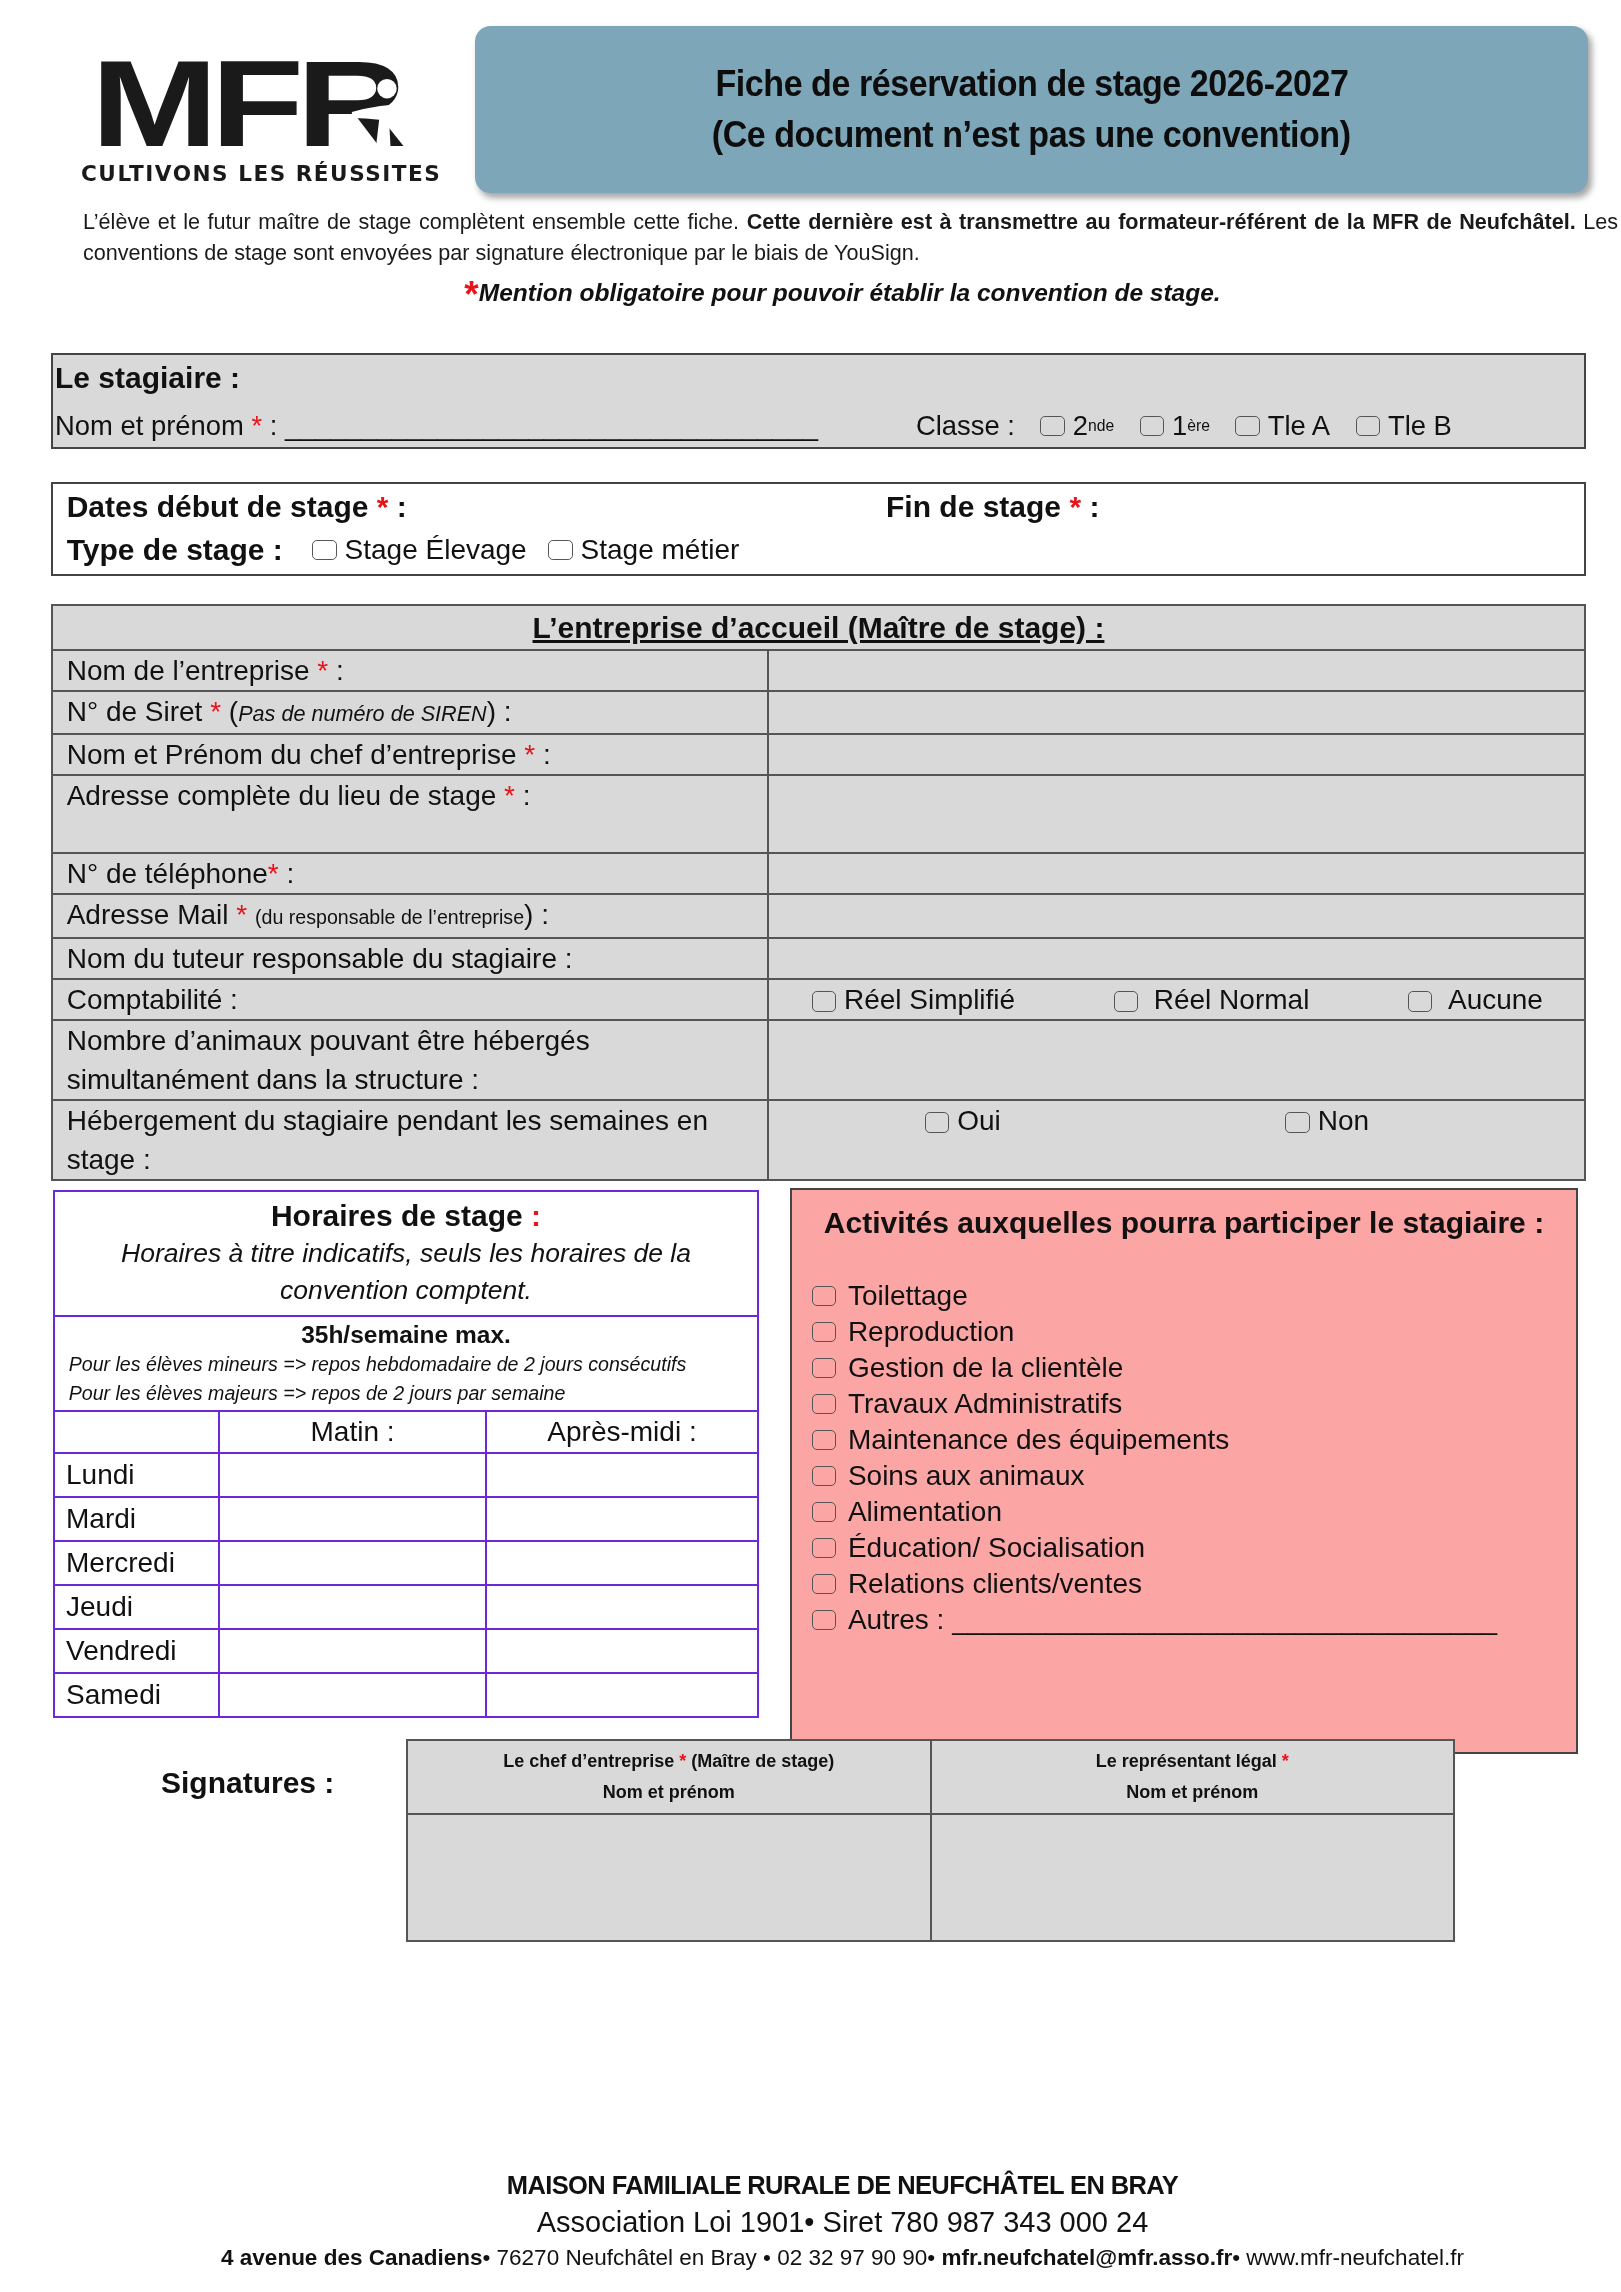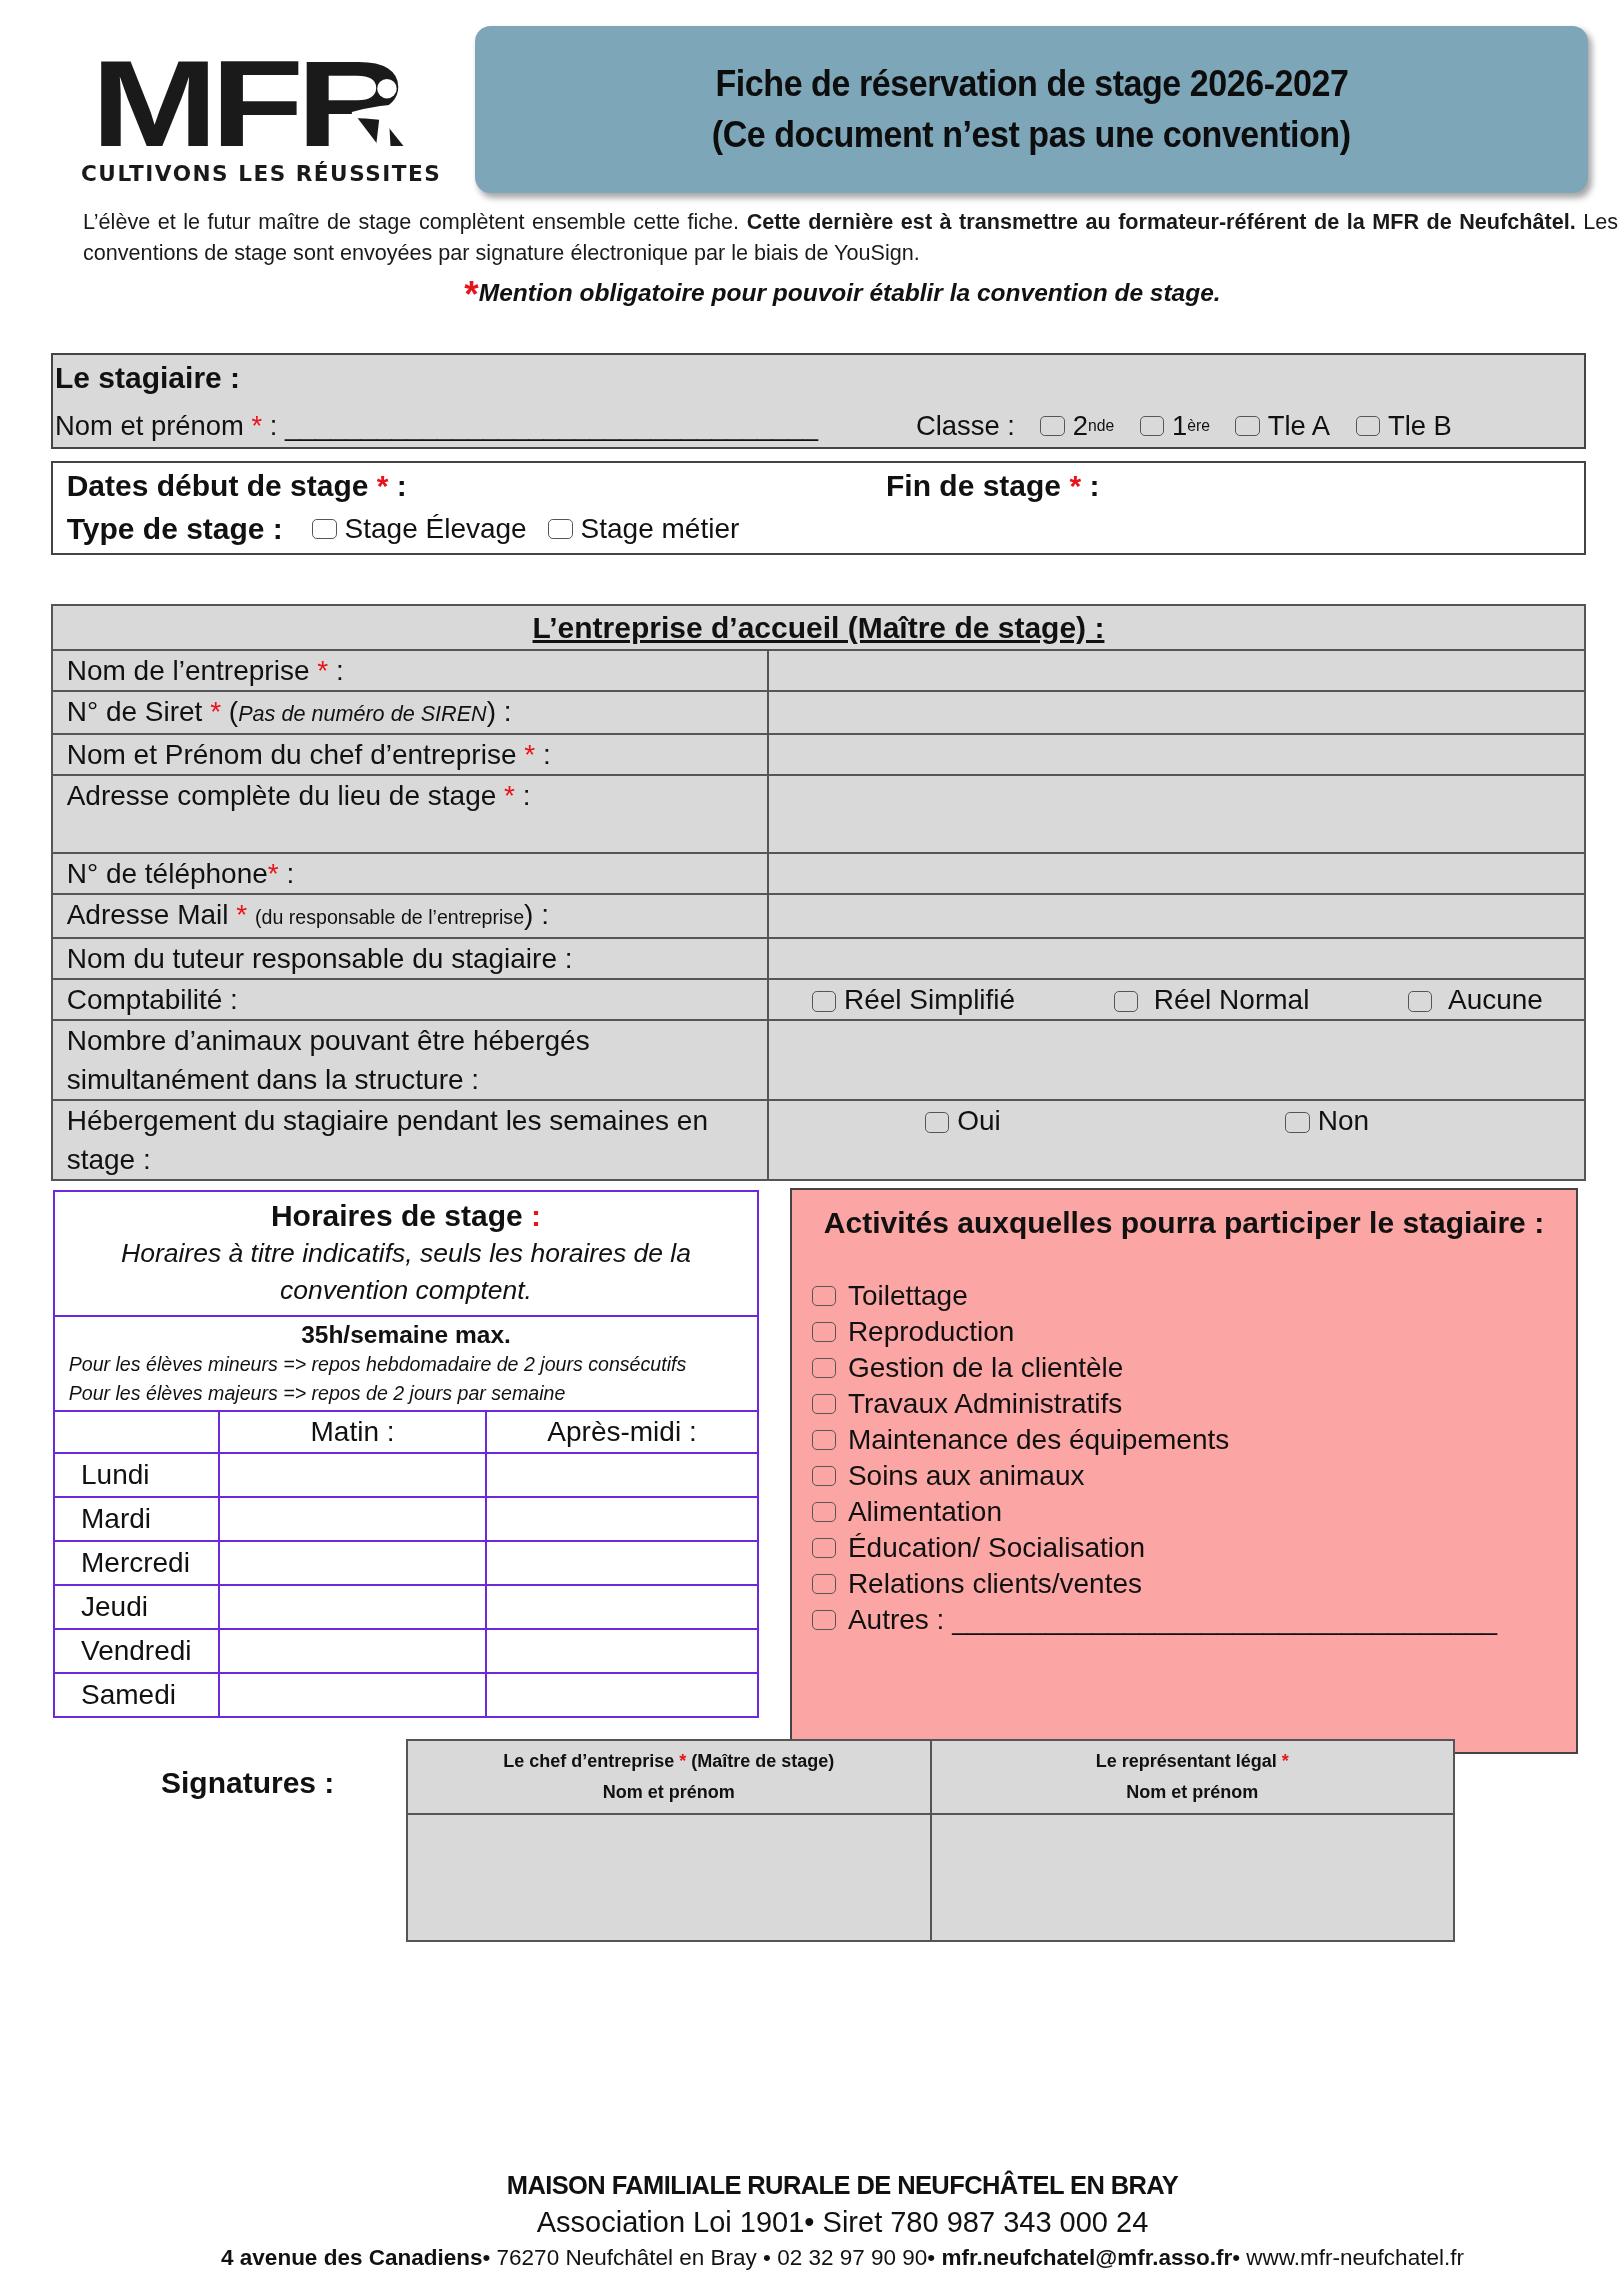--- a/index.html
+++ b/index.html
@@ -31,21 +31,21 @@
 
   #stagiaire { left: 51px; top: 353px; width: 1535px; height: 96px; }
   #stagiaire .title { position: absolute; left: 2px; top: 5.9px; font-size: 30px; font-weight: bold; }
   #stagiaire .nom { position: absolute; left: 2px; top: 55px; font-size: 27.4px; }
   #stagiaire .classe { position: absolute; left: 863px; top: 55px; font-size: 27.4px; display: flex; align-items: center; gap: 0; }
 
   .cb { display: inline-block; width: 24.5px; height: 20.6px; border: 1.5px solid #555; border-radius: 4.9px; background: transparent; vertical-align: middle; margin-right: 7.8px; cursor: pointer; }
   .opt { display: inline-flex; align-items: center; margin-left: 25.5px; }
   sup { font-size: 15.7px; vertical-align: 11.8px; }
 
-  #dates { left: 51px; top: 461px; width: 1535px; height: 94px; background: #fff; }
+  #dates { left: 51px; top: 482px; width: 1535px; height: 94px; background: #fff; }
   #dates .d1 { position: absolute; left: 13.7px; top: 5.9px; font-size: 30px; font-weight: bold; }
   #dates .d2 { position: absolute; left: 833px; top: 5.9px; font-size: 30px; font-weight: bold; }
   #dates .type { position: absolute; left: 13.7px; top: 49px; font-size: 30px; display: flex; align-items: center; }
   #dates .type .lbl { font-weight: bold; margin-right: 7.8px; }
   #dates .type .opt { margin-left: 21.6px; font-size: 28px; }
 
   
   #entreprise { position: absolute; left: 51px; top: 604px; width: 1535px; border-collapse: collapse; background: #d9d9d9; font-size: 28px; }
   #entreprise td, #entreprise th { border: 2px solid #555; padding: 0 13.7px; vertical-align: top; }
   #entreprise th { font-weight: bold; font-size: 30px; text-align: center; height: 45px; line-height: 43px; text-decoration: underline; }
@@ -60,21 +60,21 @@
   
   #horaires { position: absolute; left: 53px; top: 1190px; width: 706px; border-collapse: collapse; font-size: 28px; background: #fff; }
   #horaires td { border: 2px solid #6d28d9; }
   #horaires .head { text-align: center; padding: 3.9px 9.8px 5.9px; }
   #horaires .head .t { font-size: 30px; font-weight: bold; line-height: 39px; }
   #horaires .head .s { font-size: 26.5px; font-style: italic; line-height: 37px; }
   #horaires .rules { padding: 2px 13.7px 2px; }
   #horaires .rules .t { font-size: 24.5px; font-weight: bold; text-align: center; line-height: 31px; }
   #horaires .rules .p { font-size: 19.6px; font-style: italic; line-height: 29px; text-align: justify; text-align-last: left; }
   #horaires .colh td { height: 42px; text-align: center; line-height: 39px; }
-  #horaires .day td { height: 44px; line-height: 41px; padding-left: 26px; }
+  #horaires .day td { height: 44px; line-height: 41px; padding-left: 11px; }
   #horaires .c0 { width: 165px; }
   #horaires .c1 { width: 267px; }
 
   
   #activites { left: 790px; top: 1188px; width: 788px; height: 566px; background: #fca5a5; }
   #activites .t { position: absolute; left: 0; width: 100%; top: 15.7px; text-align: center; font-size: 30px; font-weight: bold; }
   #activites ul { position: absolute; left: 19.6px; top: 88px; list-style: none; font-size: 28px; }
   #activites li { height: 36px; display: flex; align-items: center; }
   #activites li .cb { margin-right: 11.8px; }
 

